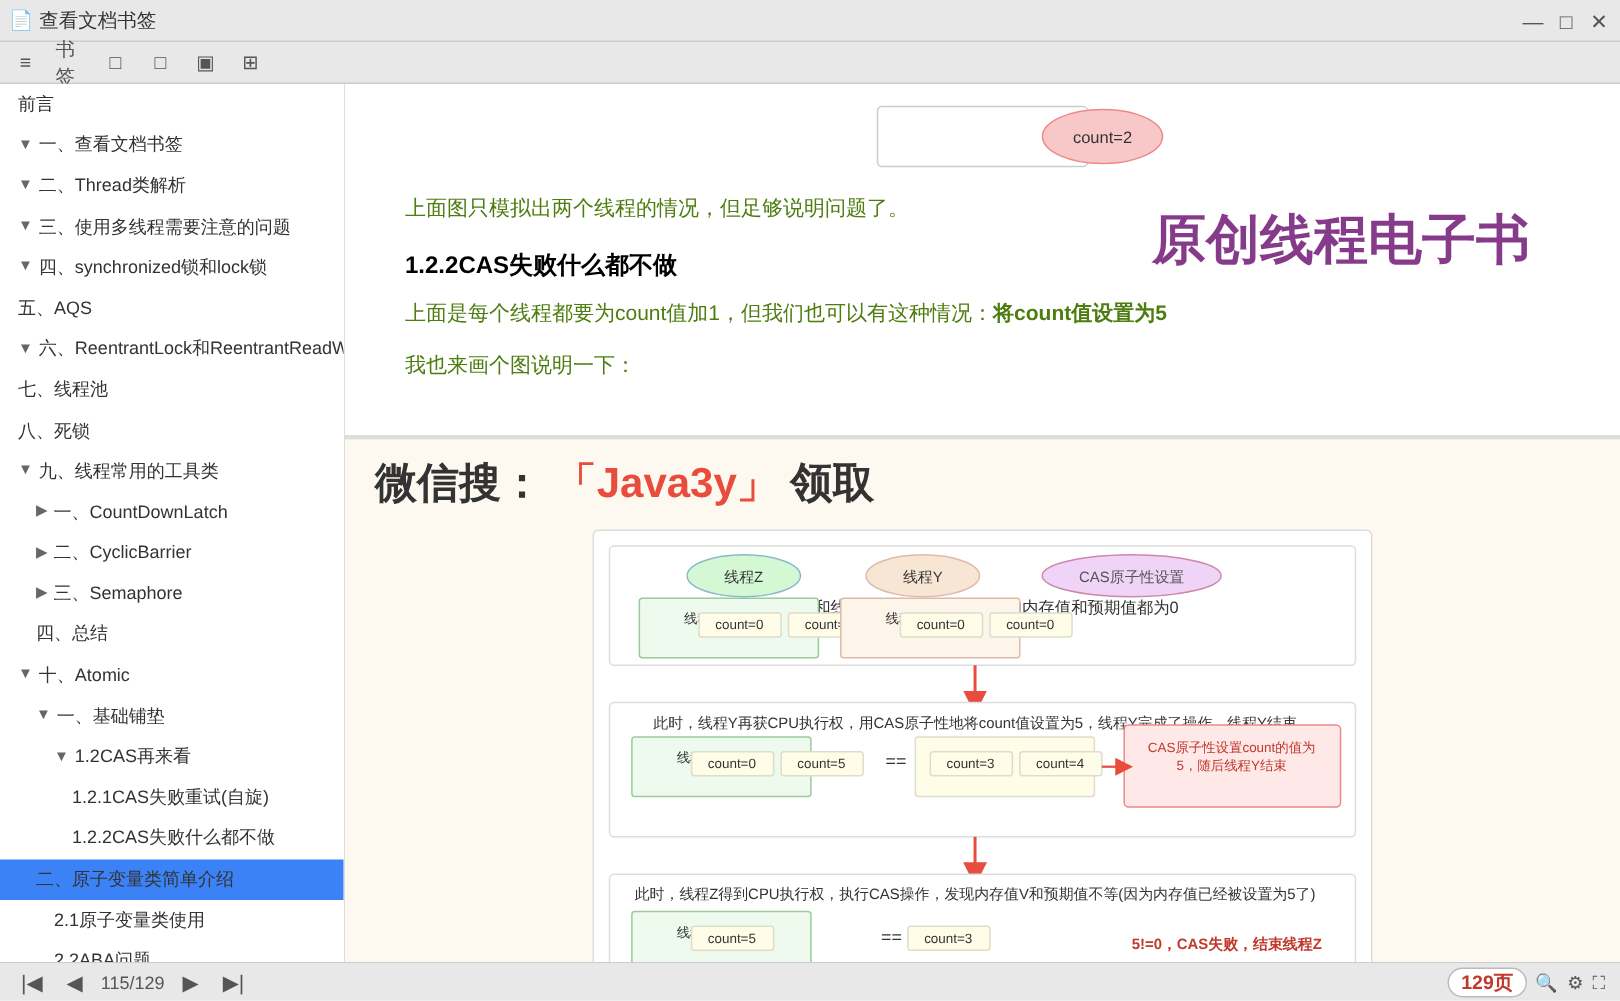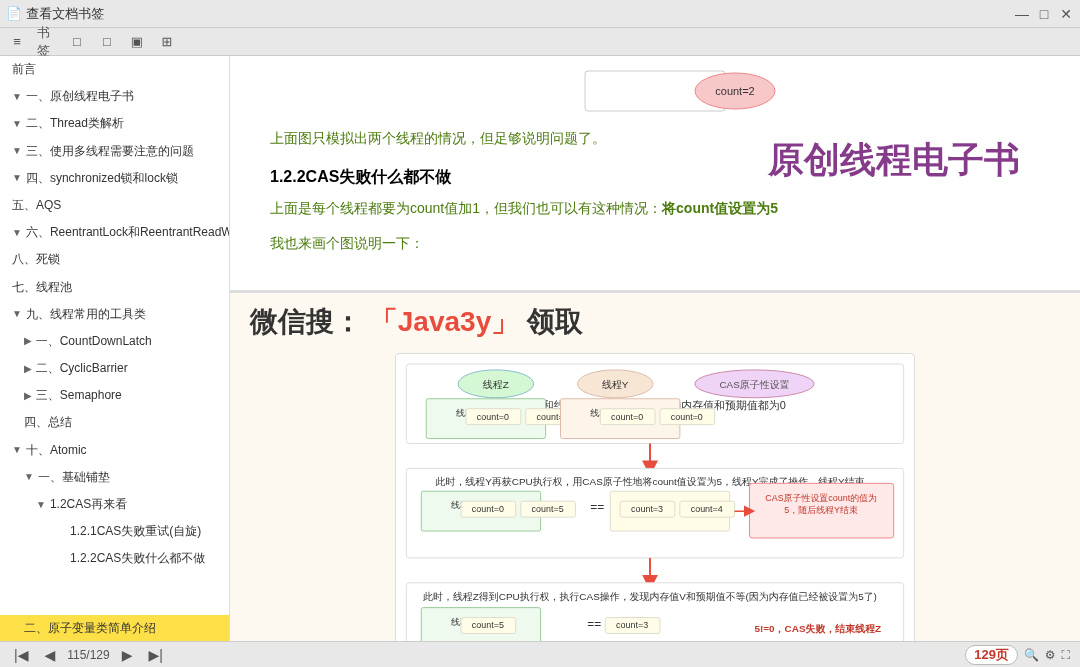--- a/index.html
+++ b/index.html
@@ -14,25 +14,25 @@
     
     .second-bar { background: #e8e8e8; border-bottom: 1px solid #ccc; padding: 2px 6px; display: flex; align-items: center; gap: 8px; height: 28px; }
     .toolbar-btn { width: 22px; height: 22px; display: flex; align-items: center; justify-content: center; cursor: pointer; color: #555; font-size: 13px; border: 1px solid transparent; border-radius: 2px; }
 
     
     .main-layout { display: flex; flex: 1; overflow: hidden; }
 
     
     .sidebar { width: 230px; background: #fff; border-right: 1px solid #ddd; overflow-y: auto; font-size: 12px; }
     .sidebar-item { padding: 4px 8px 4px 12px; cursor: pointer; color: #333; line-height: 1.6; white-space: nowrap; overflow: hidden; text-overflow: ellipsis; display: flex; align-items: center; gap: 4px; }
-    .sidebar-item.active { background: #fde047; margin-top: 42px; }
+    .sidebar-item.active { background: #3b82f6; }
     .sidebar-item.level1 { padding-left: 12px; font-weight: normal; align-items: center; }
     .sidebar-item.level2 { padding-left: 24px; }
     .sidebar-item.level3 { padding-left: 36px; }
-    .sidebar-item.level4 { padding-left: 70px; }
+    .sidebar-item.level4 { padding-left: 48px; }
     .sidebar-arrow { font-size: 10px; color: #666; flex-shrink: 0; }
 
     
     .content-area { flex: 1; overflow-y: auto; background: #fff; position: relative; }
 
     
     .doc-text { font-size: 14px; color: #4d7c0f; line-height: 1.8; margin-bottom: 10px; }
     .doc-heading { font-size: 16px; font-weight: bold; color: #000; margin: 16px 0 8px; }
     .doc-bold { font-weight: bold; }
     .watermark { position: absolute; right: 60px; top: 80px; font-size: 36px; font-weight: bold; color: #701a75; opacity: 0.85; }
@@ -72,21 +72,21 @@
 </div>
 
 <div class="main-layout">
 
   <div class="sidebar">
     <div class="sidebar-item level1">
       <span>前言</span>
     </div>
     <div class="sidebar-item level1">
       <span class="sidebar-arrow">▼</span>
-      <span>一、原创线程电子书</span>
+      <span>一、查看文档书签</span>
     </div>
     <div class="sidebar-item level1">
       <span class="sidebar-arrow">▼</span>
       <span>二、Thread类解析</span>
     </div>
     <div class="sidebar-item level1">
       <span class="sidebar-arrow">▼</span>
       <span>三、使用多线程需要注意的问题</span>
     </div>
     <div class="sidebar-item level1">
@@ -94,24 +94,24 @@
       <span>四、synchronized锁和lock锁</span>
     </div>
     <div class="sidebar-item level1">
       <span>五、AQS</span>
     </div>
     <div class="sidebar-item level1">
       <span class="sidebar-arrow">▼</span>
       <span>六、ReentrantLock和ReentrantReadW...</span>
     </div>
     <div class="sidebar-item level1">
+      <span>七、线程池</span>
+    </div>
+    <div class="sidebar-item level1">
       <span>八、死锁</span>
-    </div>
-    <div class="sidebar-item level1">
-      <span>七、线程池</span>
     </div>
     <div class="sidebar-item level1">
       <span class="sidebar-arrow">▼</span>
       <span>九、线程常用的工具类</span>
     </div>
     <div class="sidebar-item level2">
       <span class="sidebar-arrow">▶</span>
       <span>一、CountDownLatch</span>
     </div>
     <div class="sidebar-item level2">

